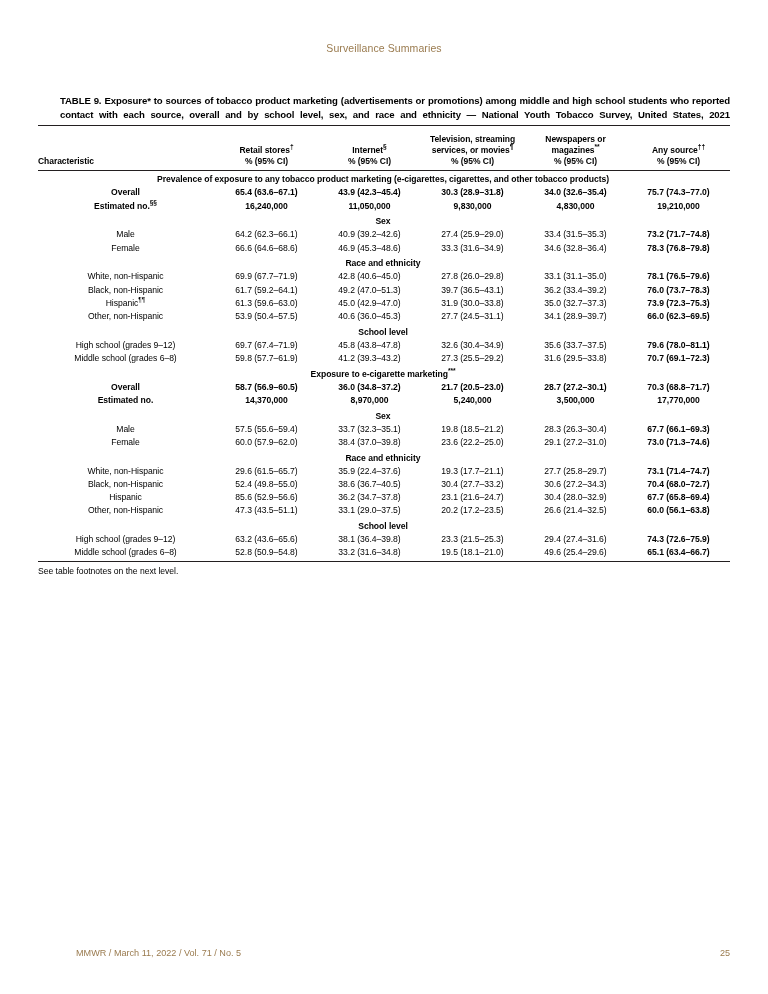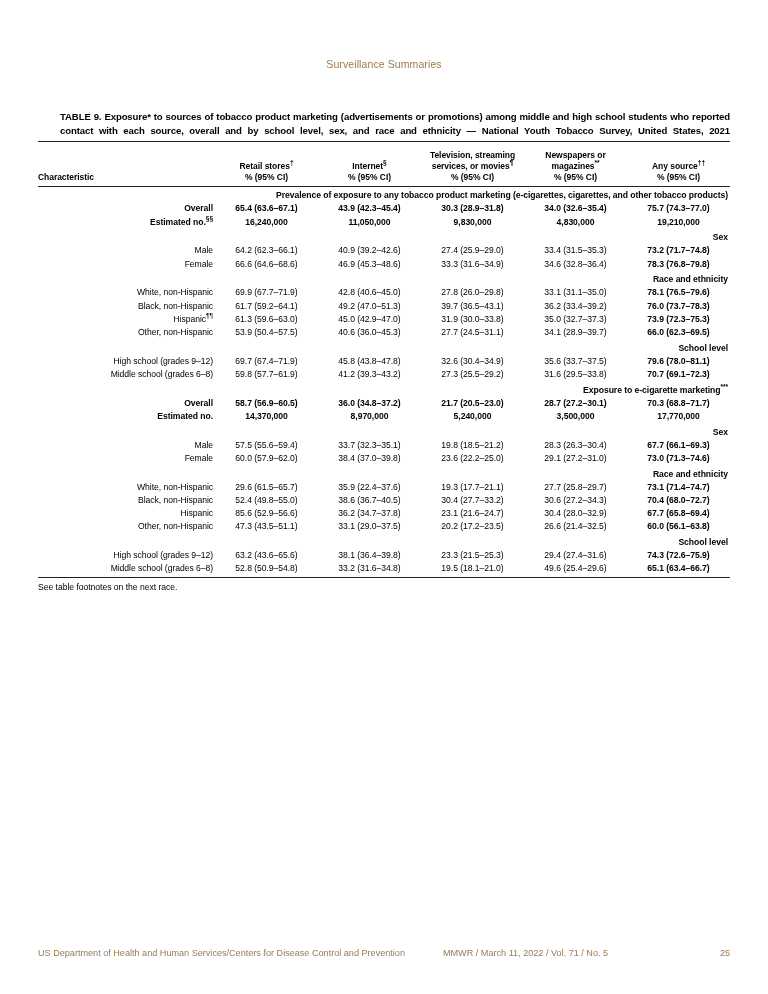--- a/index.html
+++ b/index.html
@@ -14,21 +14,21 @@
     color: #000000;
     position: relative;
     overflow: hidden;
   }
   .page {
     position: absolute;
     left: 0; top: 0;
     width: 768px;
     height: 994px;
     box-sizing: border-box;
-    padding: 16px 38px;
+    padding: 0 38px;
   }
 
   
   .running-head {
     text-align: center;
     color: #9a7b4f;
     font-size: 10.5px;
     letter-spacing: 0.1px;
     padding-top: 42px;
     height: 14px;
@@ -85,21 +85,21 @@
     border-bottom: 1.2px solid #231f20;
   }
 
   tbody td {
     padding: 0.9px 2px;
     line-height: 1.32;
     font-size: 8.6px;
     letter-spacing: -0.05px;
   }
   tbody td.cell-char {
-    text-align: right;
+    text-align: center;
     padding-left: 0;
     white-space: nowrap;
   }
   tbody td.cell-num {
     text-align: center;
     white-space: nowrap;
   }
   tr.row-section td,
   tr.row-group td {
     font-weight: bold;
@@ -379,21 +379,20 @@
           <td class="cell-num emph">65.1 (63.4–66.7)</td>
         </tr>
       </tbody>
     <tfoot>
       <tr class="rule-bottom">
         <td colspan="6" style="height:2px;padding:0;"></td>
       </tr>
     </tfoot>
   </table>
 
-  <div class="footnote-note">See table footnotes on the next race.</div>
+  <div class="footnote-note">See table footnotes on the next level.</div>
 
   <div class="page-footer">
-    <span class="footer-left">US Department of Health and Human Services/Centers for Disease Control and Prevention</span>
     <span class="footer-mid">MMWR / March 11, 2022 / Vol. 71 / No. 5</span>
     <span class="footer-right">25</span>
   </div>
 
 </div>
 
 </body></html>

